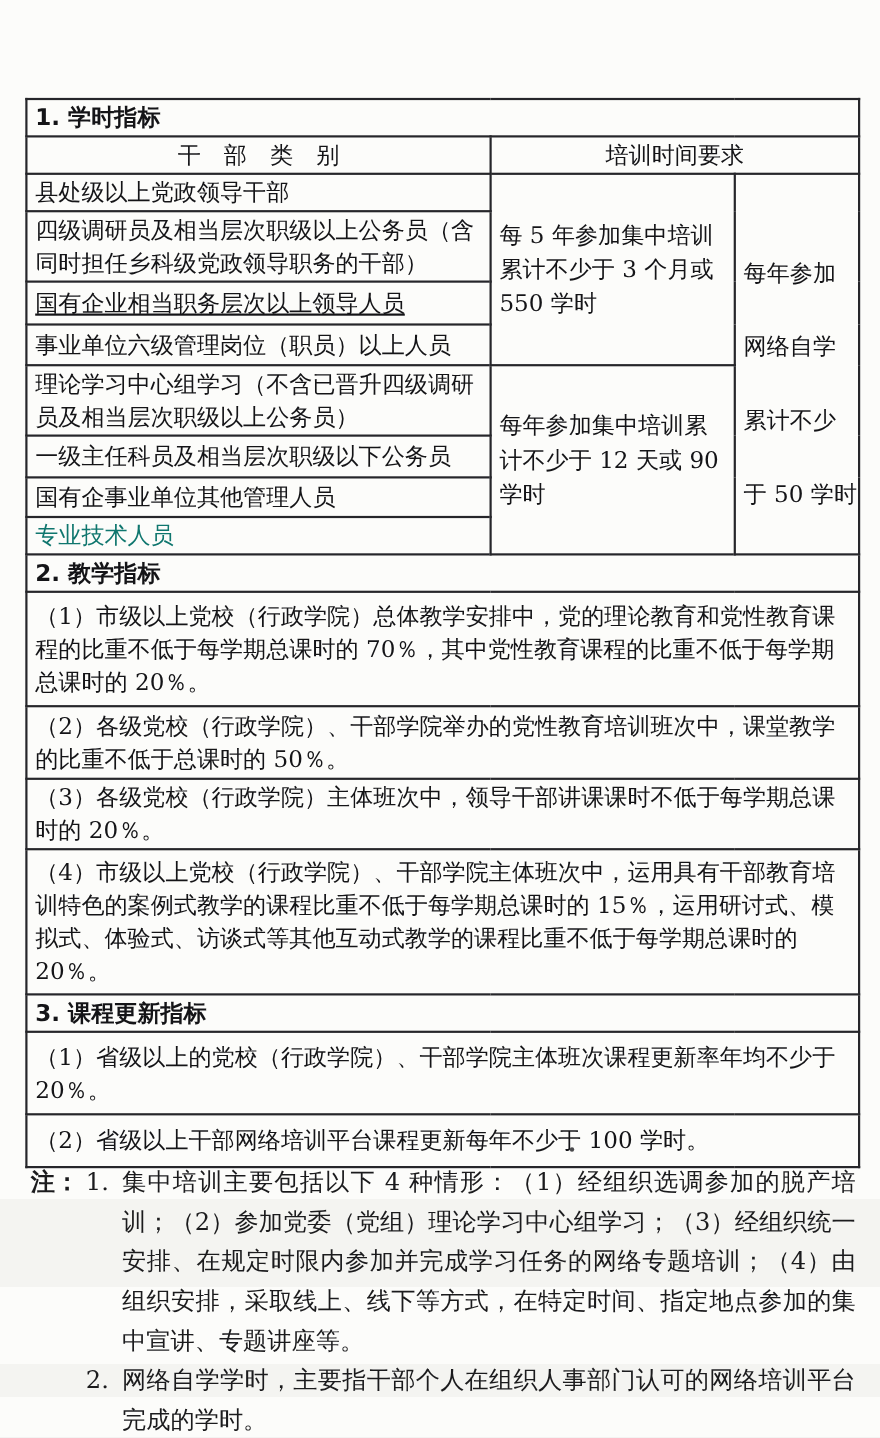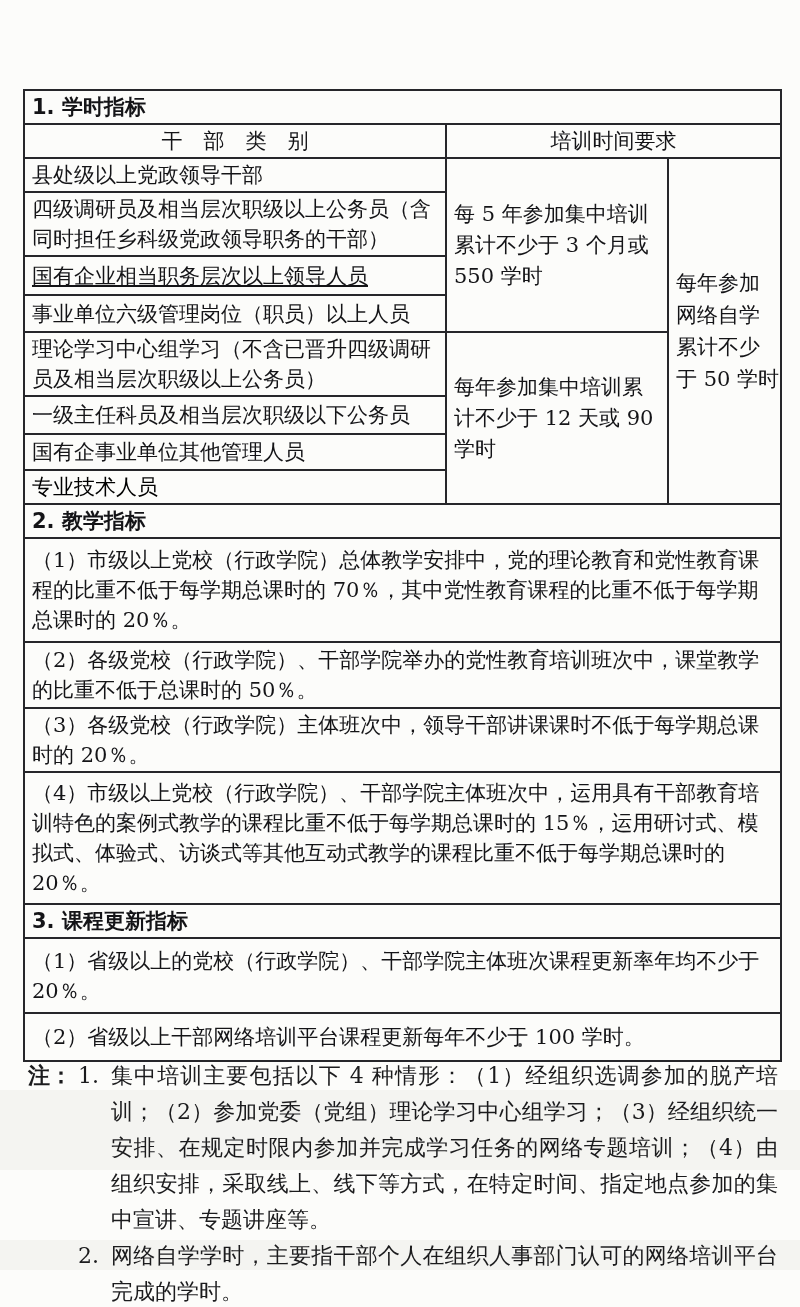--- a/index.html
+++ b/index.html
@@ -28,21 +28,21 @@
   }
   td.sec-head{
     font-family:"DejaVu Sans","Liberation Sans",sans-serif;
     font-weight:bold;font-size:21px;padding:4px 9px;height:30px;
   }
   td.col-head{text-align:center;font-size:21px;height:26px;}
   td.cadre{padding-left:9px;}
   td.req{vertical-align:middle;padding-left:9px;padding-right:2px;}
   .req-line{white-space:nowrap;line-height:31px;}
   td.online{padding:2px 5px;}
-  .online-line{white-space:nowrap;line-height:32px;text-align:left;}
+  .online-line{white-space:nowrap;line-height:32px;text-align:left;margin-top:35px;}
   td.para{line-height:33px;padding:2px 9px;vertical-align:middle;}
   .notes{
     position:absolute;left:28px;top:1058px;width:750px;
     display:flex;font-size:22px;line-height:36px;
   }
   .note-label{width:50px;flex:none;font-weight:bold;font-family:"DejaVu Sans","Liberation Sans",sans-serif;}
   .note-items{flex:1;}
   .note-item{display:flex;}
   .note-num{width:33px;flex:none;}
   .note-text{flex:1;text-align:justify;}
@@ -102,21 +102,21 @@
         <div class="req-line">学时</div>
       </td>
     </tr>
     <tr>
       <td class="cadre" style="height:34px;">一级主任科员及相当层次职级以下公务员</td>
     </tr>
     <tr>
       <td class="cadre" style="height:32px;">国有企事业单位其他管理人员</td>
     </tr>
     <tr>
-      <td class="cadre" style="height:29px;color:#000000;border-radius:17px;">专业技术人员</td>
+      <td class="cadre" style="height:29px;color:#0f766e;border-radius:17px;">专业技术人员</td>
     </tr>
 
     <tr>
       <td class="sec-head" colspan="3">2. 教学指标</td>
     </tr>
     <tr>
       <td class="para" colspan="3" style="height:100px;">（1）市级以上党校（行政学院）总体教学安排中，党的理论教育和党性教育课程的比重不低于每学期总课时的 70％，其中党性教育课程的比重不低于每学期总课时的 20％。</td>
     </tr>
     <tr>
       <td class="para" colspan="3" style="height:62px;">（2）各级党校（行政学院）、干部学院举办的党性教育培训班次中，课堂教学的比重不低于总课时的 50％。</td>

